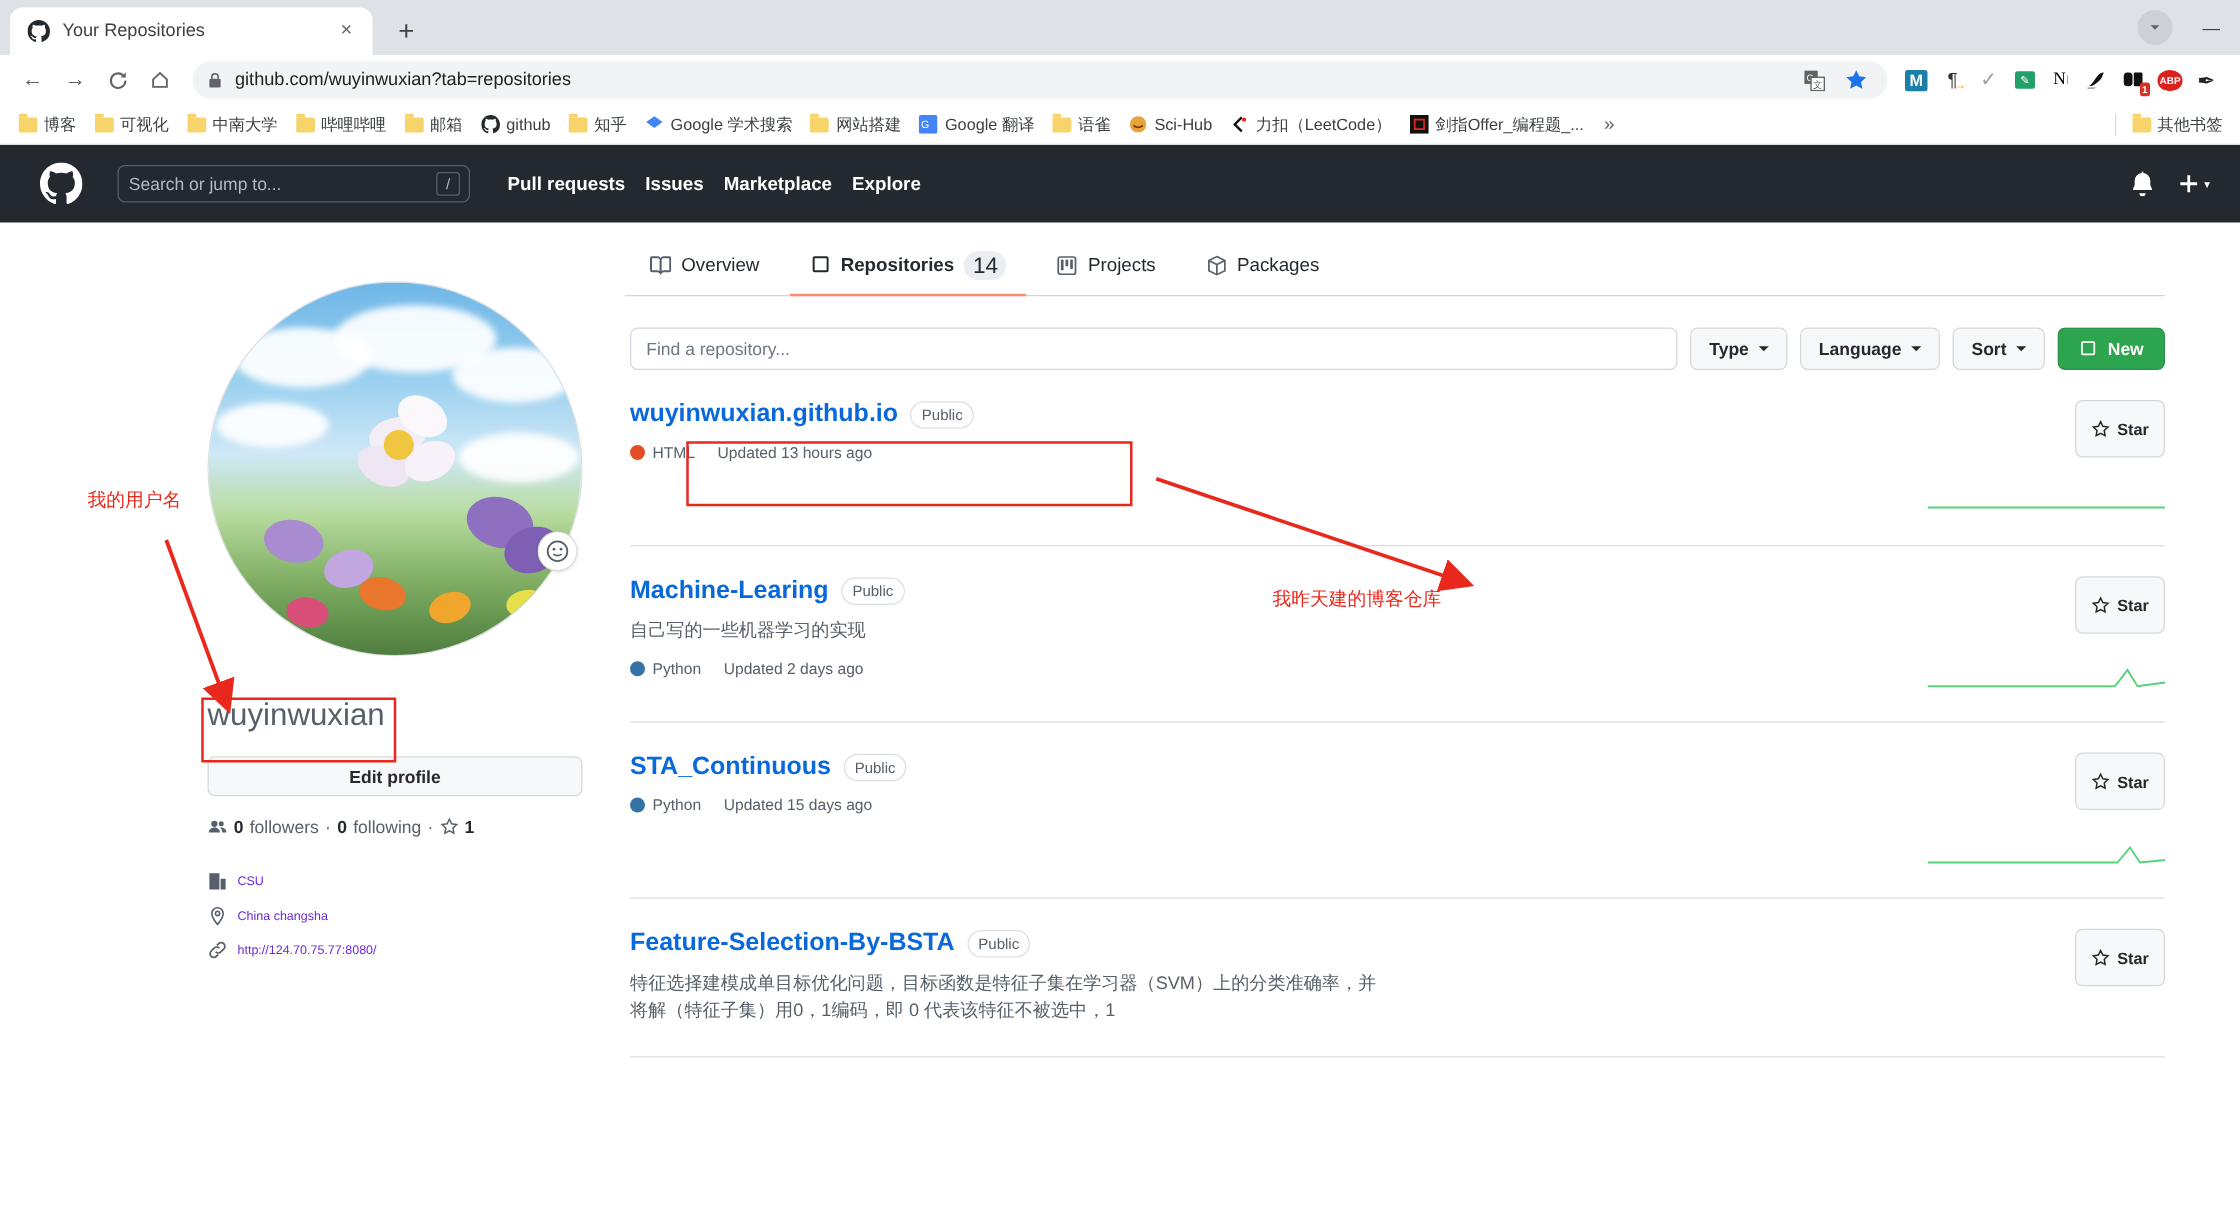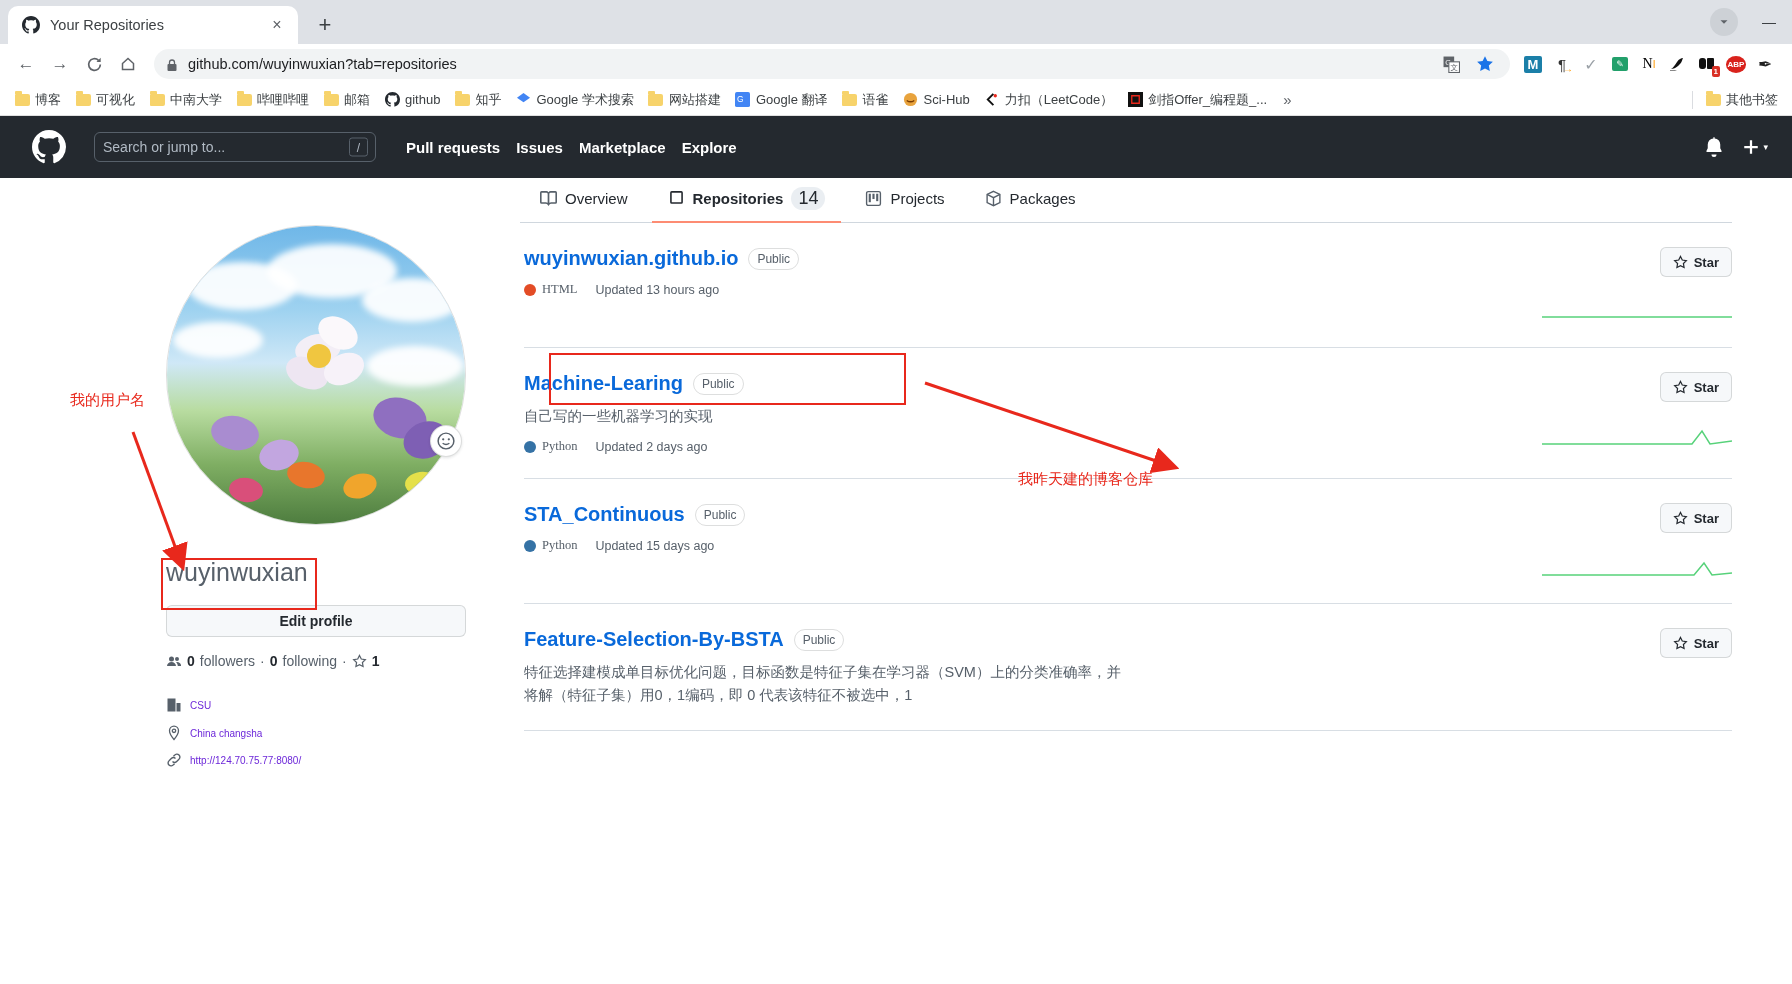--- a/index.html
+++ b/index.html
@@ -257,23 +257,23 @@
   .detail-row {
     position: absolute;
     left: 166px;
     display: flex; align-items: center; gap: 8px;
     font-size: 10px; color: #6d28d9;
   }
   .detail-row svg { flex: 0 0 16px; }
 
   .right-col {
     flex: 1;
+    padding-top: 14px;
     padding-right: 60px;
     position: relative;
-    margin-left: 20px;
   }
   .tabs {
     display: flex;
     align-items: center;
     gap: 8px;
     border-bottom: 1px solid #d0d7de;
     padding-left: 4px;
   }
   .tab-item {
     display: flex; align-items: center; gap: 8px;
@@ -363,30 +363,30 @@
     color: #57606a;
     margin-top: 10px;
     max-width: 600px;
     line-height: 1.55;
   }
   .repo-meta {
     display: flex; align-items: center; gap: 18px;
     margin-top: 12px;
     font-size: 12.5px; color: #57606a;
   }
-  .lang { display: flex; align-items: center; gap: 6px; font-family: Liberation Serif, serif; }
+  .lang { display: flex; align-items: center; gap: 6px; }
   .dot { width: 12px; height: 12px; border-radius: 50%; }
   .repo-right {
     flex: 0 0 250px;
     display: flex;
     flex-direction: column;
     align-items: flex-end;
   }
   .star-btn {
-    height: 30px;
+    height: 46px;
     border: 1px solid rgba(27,31,36,0.15);
     border-radius: 6px;
     background: #f6f8fa;
     display: flex; align-items: center; gap: 6px;
     padding: 0 12px;
     font-size: 13px; font-weight: bold; color: #24292f;
   }
   .sparkline { margin-top: 22px; }
 
   
@@ -757,20 +757,43 @@
       </div>
       <div class="tab-item">
         <svg width="17" height="17" viewBox="0 0 16 16">
             <path fill="none" stroke="#57606a" stroke-width="1.3" d="M8 1.2l6 3v7.6l-6 3-6-3V4.2z"></path>
             <path fill="none" stroke="#57606a" stroke-width="1.3" d="M2 4.2l6 3 6-3M8 7.2v7.6"></path>
           </svg>
         <span>Packages</span>
       </div>
     </div>
 
+    <div class="filter-row">
+      <div class="find-input">
+        <span>Find a repository...</span>
+      </div>
+      <div class="fbtn">
+        <span>Type</span>
+        <span class="caret"></span>
+      </div>
+      <div class="fbtn">
+        <span>Language</span>
+        <span class="caret"></span>
+      </div>
+      <div class="fbtn">
+        <span>Sort</span>
+        <span class="caret"></span>
+      </div>
+      <div class="new-btn">
+        <svg width="15" height="15" viewBox="0 0 16 16">
+            <path fill="#ffffff" d="M2 2.5A1.5 1.5 0 0 1 3.5 1h9A1.5 1.5 0 0 1 14 2.5v9a1.5 1.5 0 0 1-1.5 1.5h-9A1.5 1.5 0 0 1 2 11.5zm1.5 0v9h9v-9z"></path>
+          </svg>
+        <span>New</span>
+      </div>
+    </div>
 
     <div class="repo-list">
 
       <div class="repo">
         <div class="repo-main">
           <div class="repo-title-row">
             <a class="repo-name">wuyinwuxian.github.io</a>
             <span class="badge">Public</span>
           </div>
           <div class="repo-meta">

